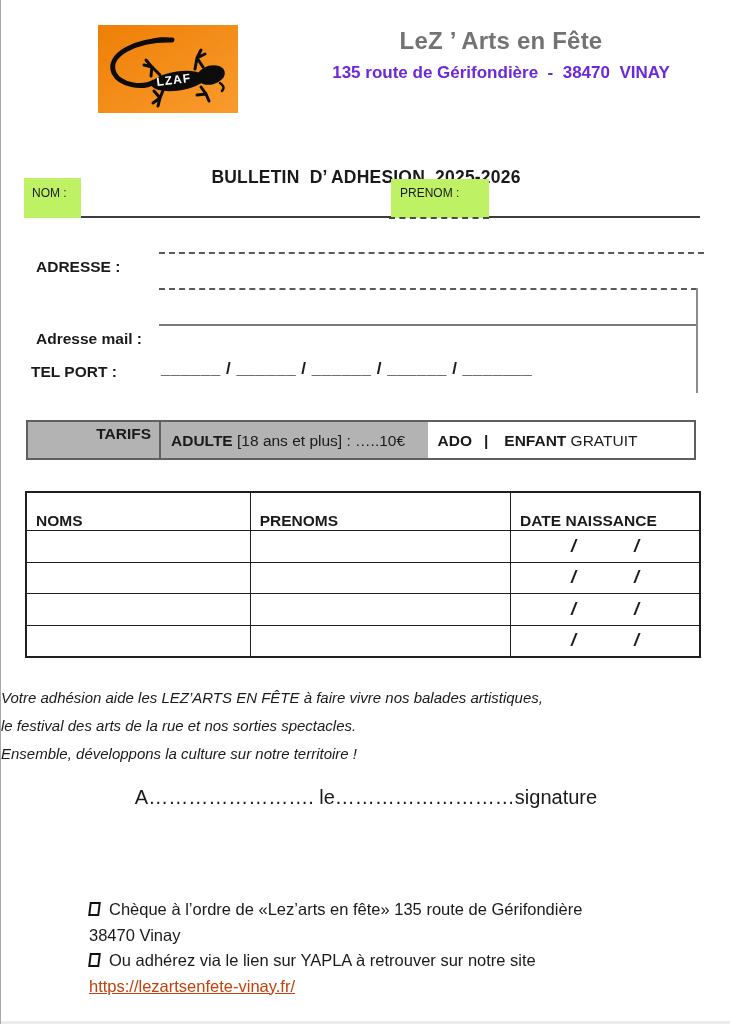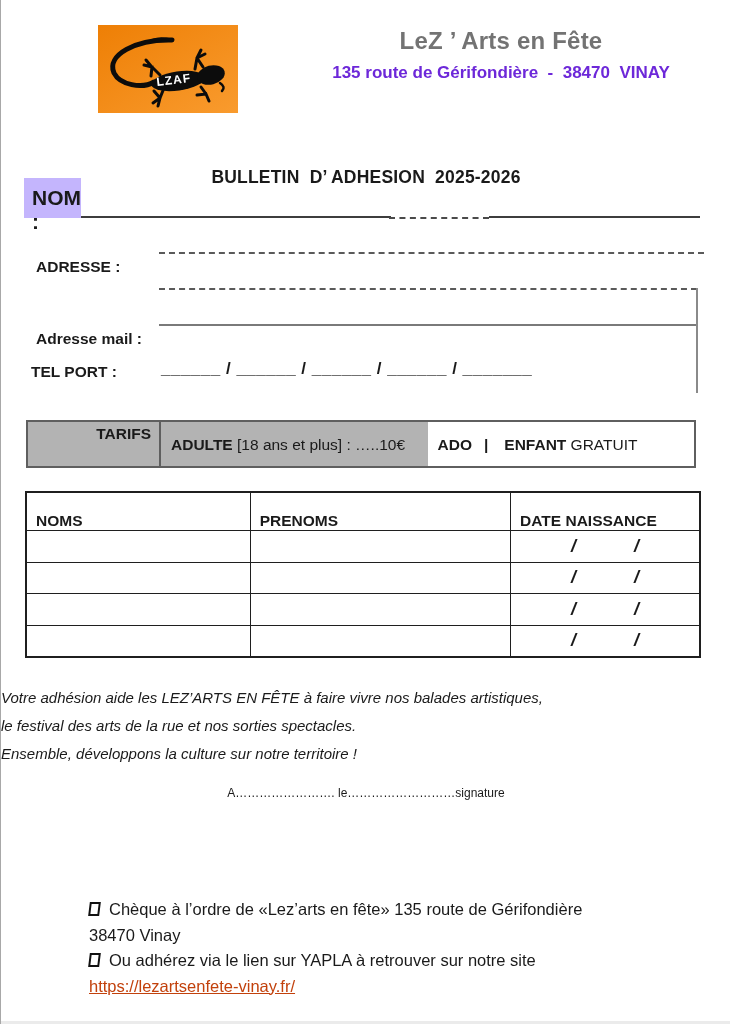--- a/index.html
+++ b/index.html
@@ -23,41 +23,41 @@
     font-size:17px; font-weight:600; white-space:pre;
   }
 
   
   .form-title {
     left:0; top:139px; width:730px; text-align:center;
     font-size:17.5px; font-weight:bold; white-space:pre; letter-spacing:0.2px;margin-top:28px;
   }
 
   
-  .gray-box { background:#c4b5fd; font-weight:bold; font-size:21px; }
+  .gray-box { background:#bef264; font-weight:normal; font-size:12px; }
   .nom-box   { left:23px;  top:178px; width:57px;  height:40px; padding:8px 0 0 8px; }
   .prenom-box{ left:390px; top:179px; width:98px;  height:39px; padding:7px 0 0 9px; }
   .nom-line    { left:80px;  top:216px; width:310px; border-bottom:2px solid #3d3d3d; }
   .prenom-dots { left:388px; top:217px; width:100px; border-bottom:2px dashed #4a4a4a; }
   .prenom-line { left:488px; top:216px; width:211px; border-bottom:2px solid #3d3d3d; }
 
   
   .label { font-weight:bold; font-size:15.5px; }
   .adresse-label { left:35px; top:258px; }
   .dotline1 { left:158px; top:252px; width:545px; border-top:2px dashed #5a5a5a; }
   .dotline2 { left:158px; top:288px; width:538px; border-top:2px dashed #5a5a5a; }
   .vline    { left:695px; top:288px; width:0; height:105px; border-left:2px solid #8a8a8a; }
   .mail-topline { left:158px; top:324px; width:537px; border-top:2px solid #7a7a7a; }
   .mail-label { left:35px; top:330px; }
   .tel-label  { left:30px; top:363px; }
   .tel-value  { left:160px; top:359px; font-weight:bold; font-size:17px; white-space:pre; letter-spacing:0.5px; }
 
   
   .tarifs-box {
-    left:25px; top:420px; width:670px; height:48px;
+    left:25px; top:420px; width:670px; height:40px;
     border:2px solid #5f5f5f; display:flex;
   }
   .tarifs-left {
     width:133px; background:#b3b3b3; border-right:2px solid #5f5f5f;
     text-align:right; padding:3px 8px 0 0; font-weight:bold; font-size:15.5px;
   }
   .tarifs-right { flex:1; display:flex; flex-direction:row; }
   .tarifs-row { flex:1; padding:1px 0 0 10px; font-size:15.5px; white-space:pre; display:flex; align-items:center; }
   .tarifs-row1 { background:#b3b3b3; }
   .tarifs-row2 { background:#ffffff; }
@@ -78,21 +78,21 @@
   .datecell { display:flex; align-items:center; justify-content:center; gap:58px;
               font-size:18px; font-style:italic; font-weight:600; }
 
   
   .pitch {
     left:0; top:684px; width:730px; text-align:left;
     font-style:italic; font-size:15px; line-height:28px; font-weight:500;
   }
 
   .signature-line {
-    left:0; top:786px; width:730px; text-align:center; font-size:12px;
+    left:0; top:786px; width:730px; text-align:center; font-size:20px;
   }
 
   
   .footer { left:88px; top:897px; width:560px; font-size:16.5px; line-height:25.5px; }
   .chk {
     display:inline-block; width:11px; height:14px;
     border:2.4px solid #111; transform:skewX(-7deg);
     margin-right:9px; vertical-align:-1px;
   }
   .site-link { color:#c2410c; text-decoration:underline; }
@@ -129,20 +129,21 @@
     <text x="59" y="61" transform="rotate(-7 59 61)" font-family="Liberation Sans, sans-serif" font-size="12" font-weight="bold" fill="#ffffff" letter-spacing="1">LZAF</text>
   </svg>
 
   <div class="abs org-name" style="color:#737373;">LeZ ’ Arts en Fête</div>
   <div class="abs org-address" style="color:#6d28d9;">135 route de Gérifondière  -  38470  VINAY</div>
 
   <div class="abs form-title">BULLETIN  D’ ADHESION  2025-2026</div>
 
   <div class="abs gray-box nom-box">NOM :</div>
   <div class="abs nom-line"></div>
+  <div class="abs gray-box prenom-box">PRENOM :</div>
   <div class="abs prenom-dots"></div>
   <div class="abs prenom-line"></div>
 
   <div class="abs label adresse-label">ADRESSE :</div>
   <div class="abs dotline1"></div>
   <div class="abs dotline2"></div>
   <div class="abs vline"></div>
   <div class="abs mail-topline"></div>
   <div class="abs label mail-label">Adresse  mail :</div>
   <div class="abs label tel-label">TEL PORT :</div>

